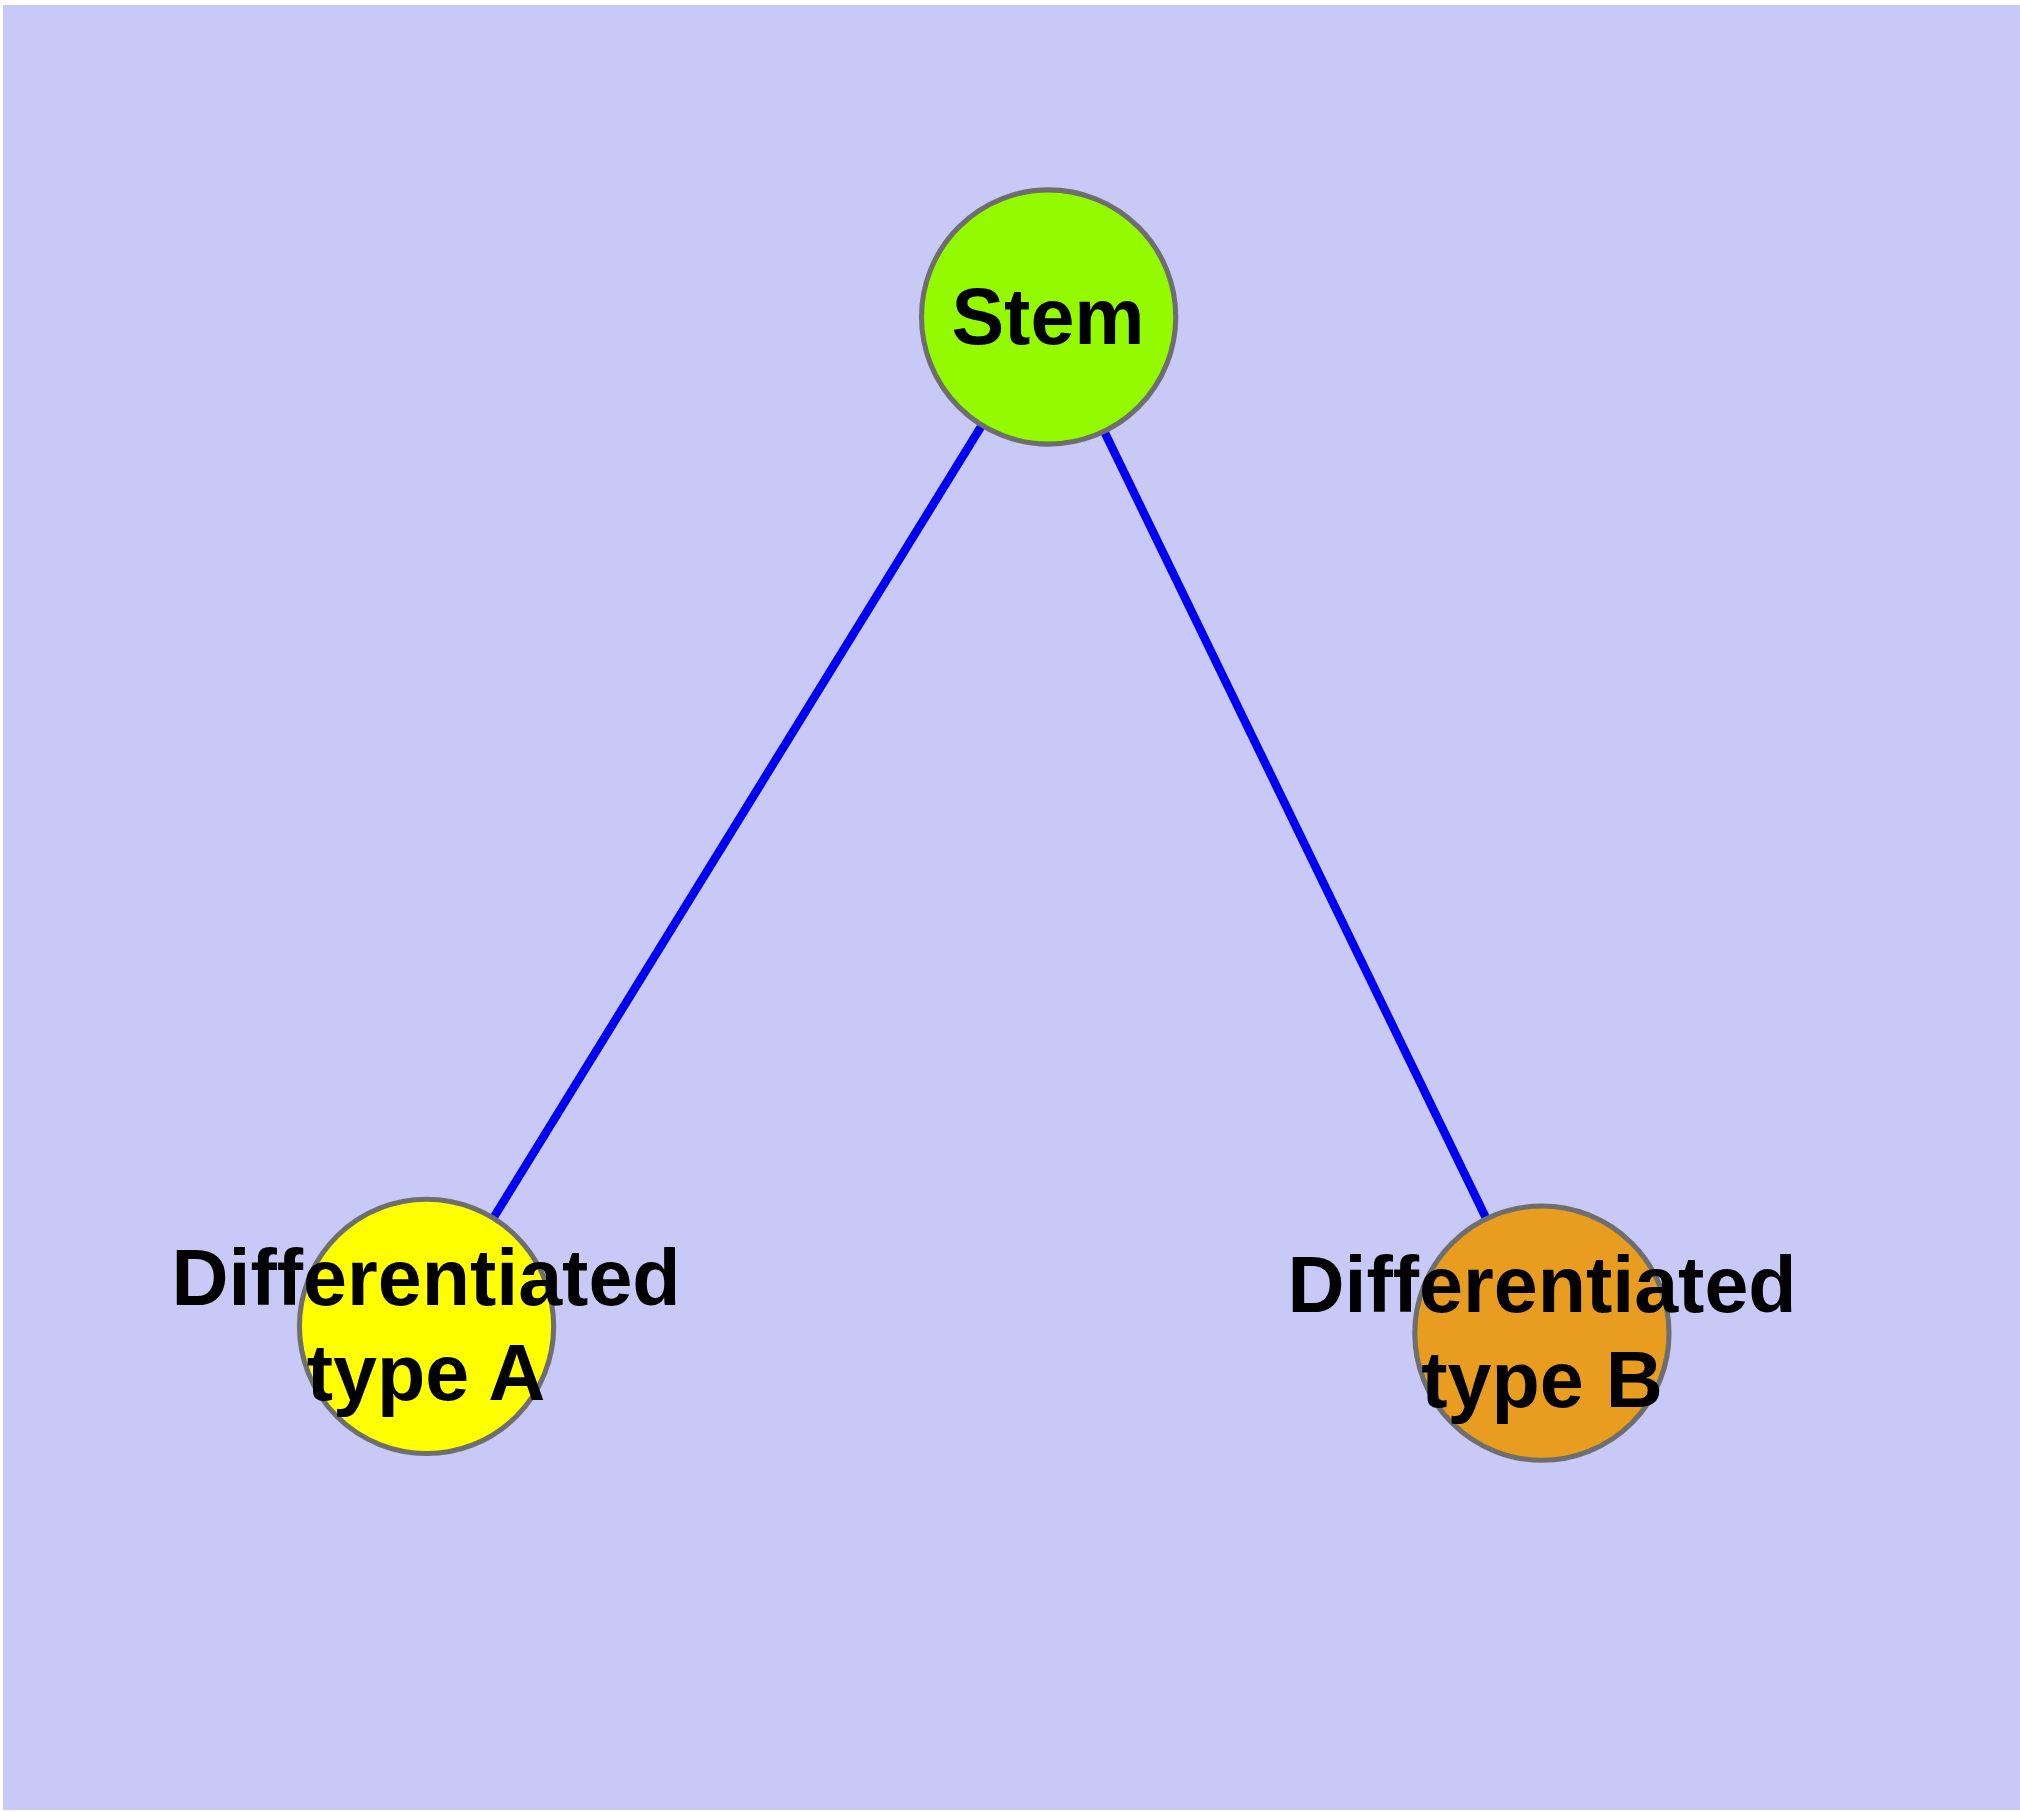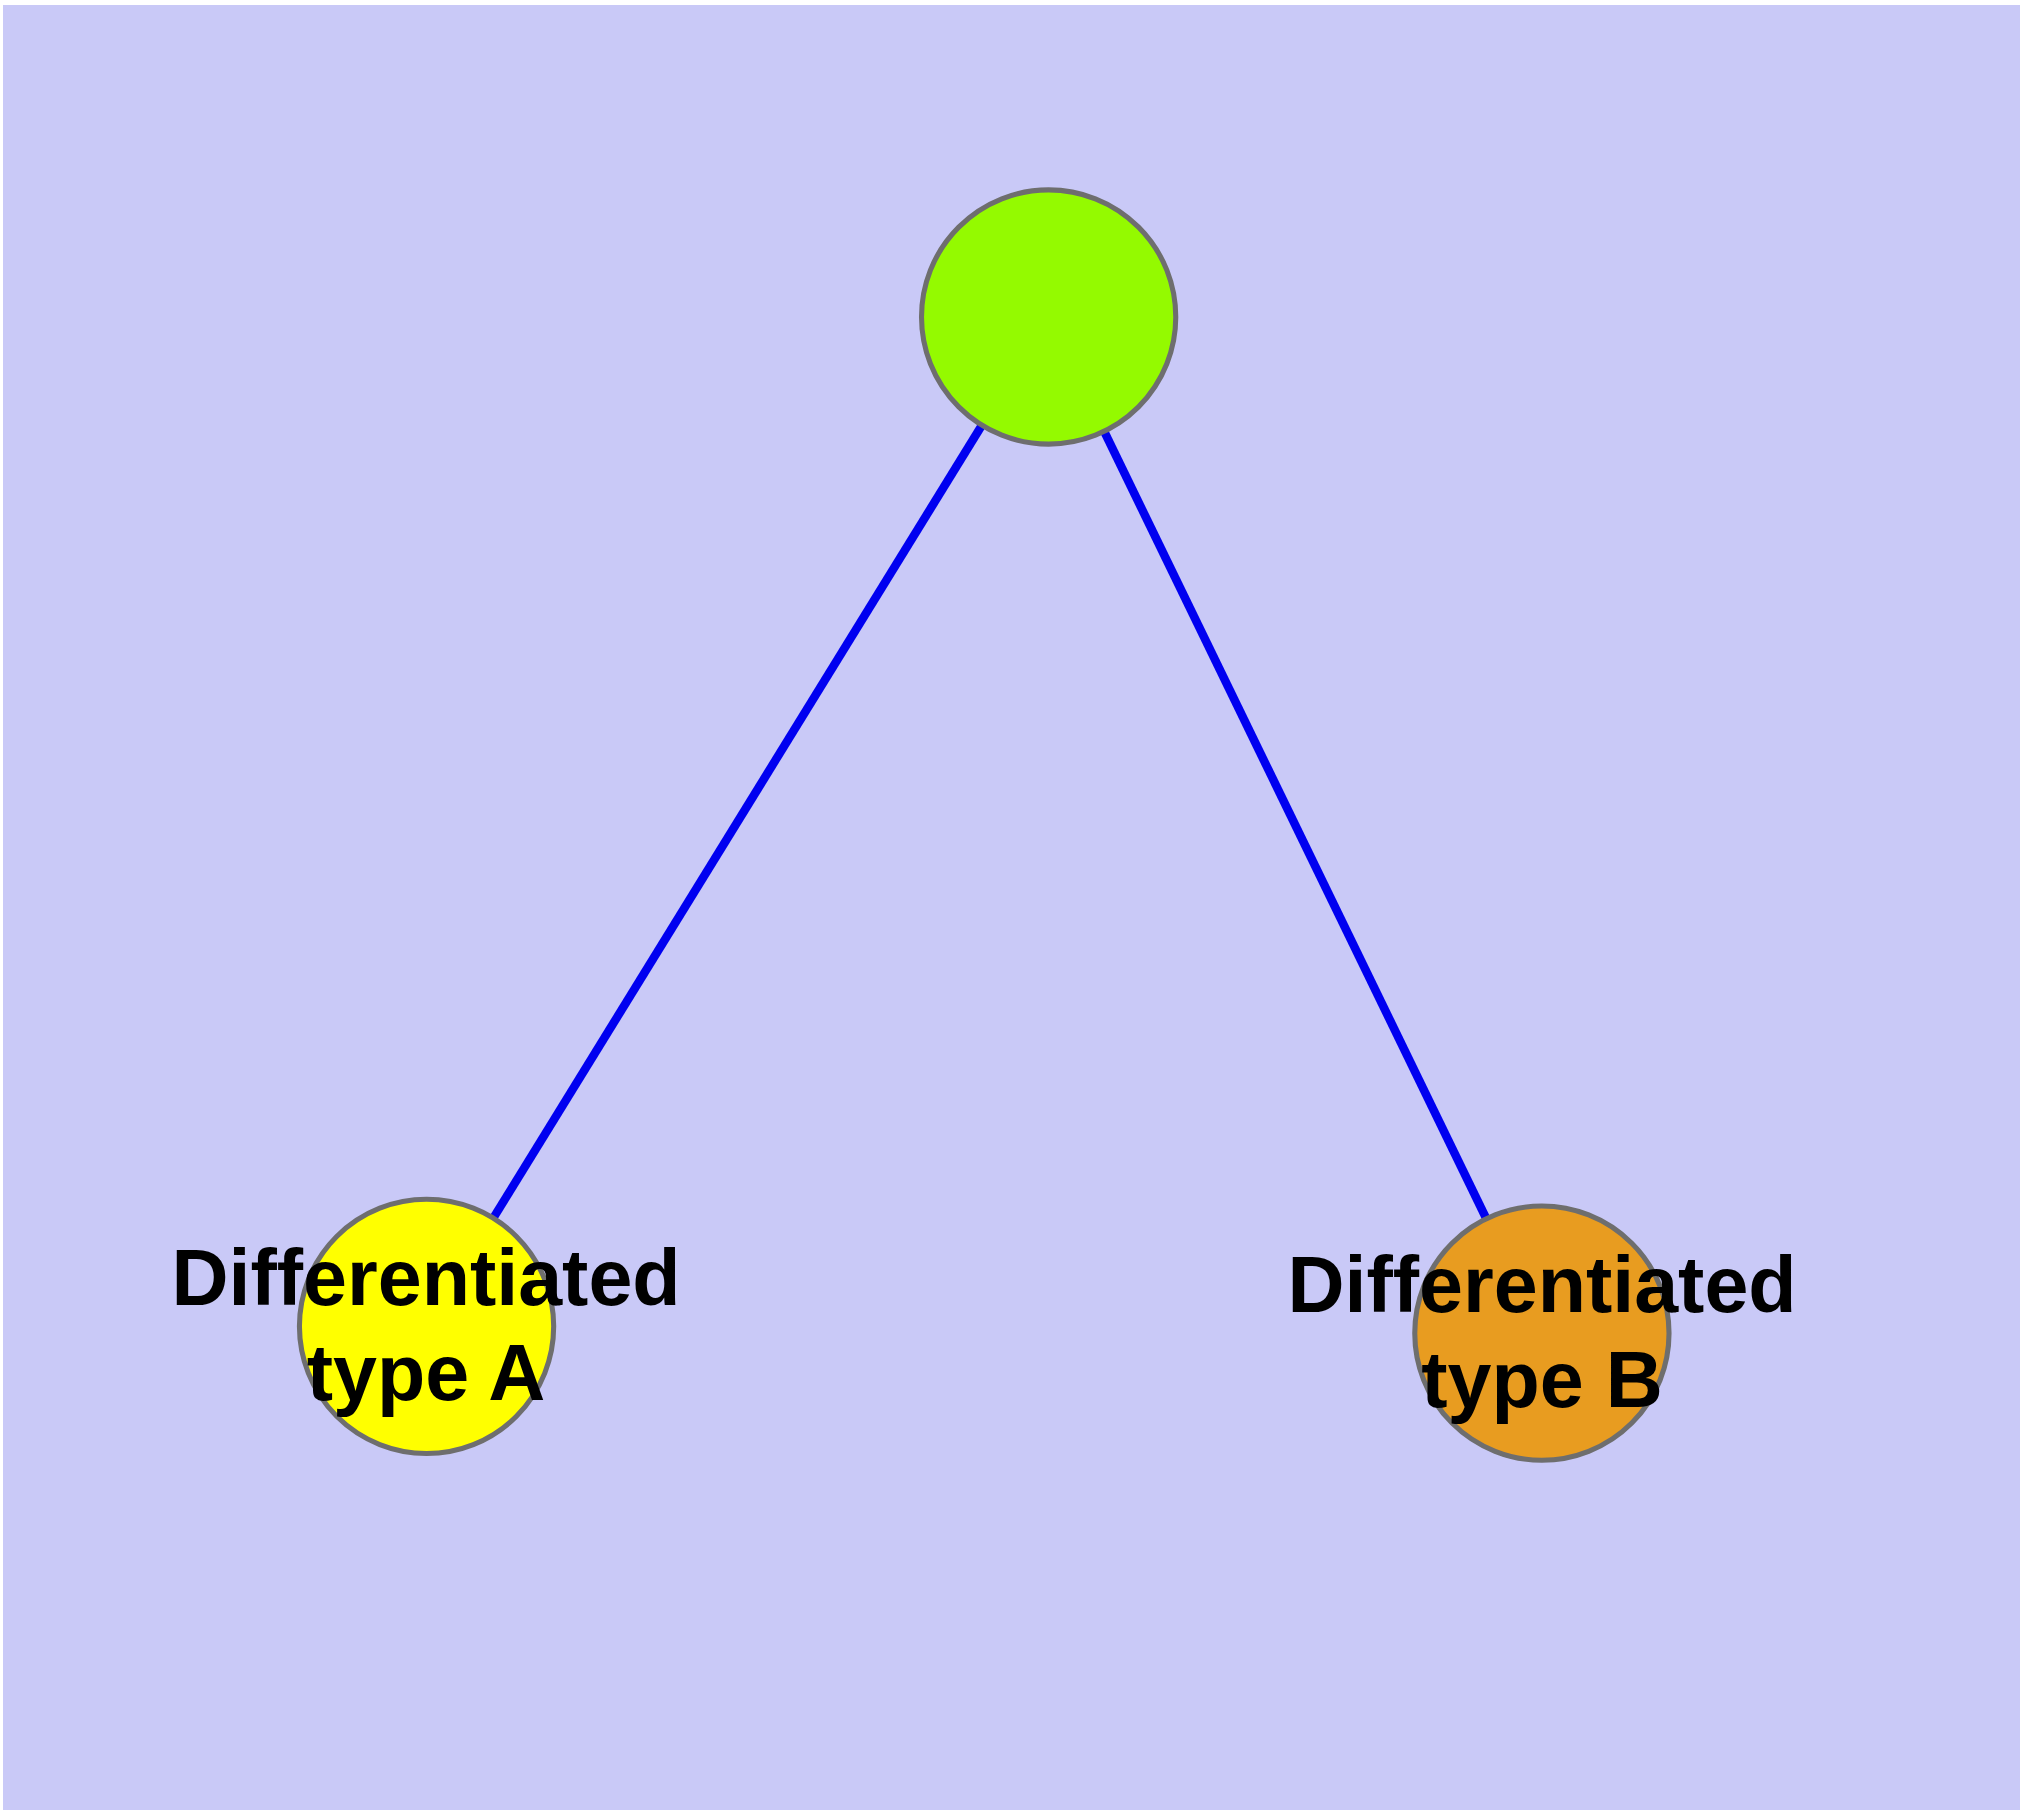--- a/index.html
+++ b/index.html
@@ -64,20 +64,21 @@
 
     <line class="edge" x1="1237" y1="374" x2="1819" y2="1573" stroke="#0000f0"></line>
 
     <circle class="node" cx="1237" cy="374" r="150" fill="#94fa00" stroke="#6e6e6e"></circle>
 
     <circle class="node" cx="503" cy="1565" r="150" fill="#ffff00" stroke="#6e6e6e"></circle>
 
     <circle class="node" cx="1819" cy="1573" r="150" fill="#e89c20" stroke="#6e6e6e"></circle>
   </svg>
 
+  <div class="node-label" style="color: rgb(0, 0, 0); left: 1048px; top: 317px;">Stem</div>
 
   <div class="node-label" style="color: rgb(0, 0, 0); left: 426px; top: 1326px;">Differentiated
 type A</div>
 
   <div class="node-label" style="color: rgb(0, 0, 0); left: 1542px; top: 1333px;">Differentiated
 type B</div>
 
 </div>
 
 

